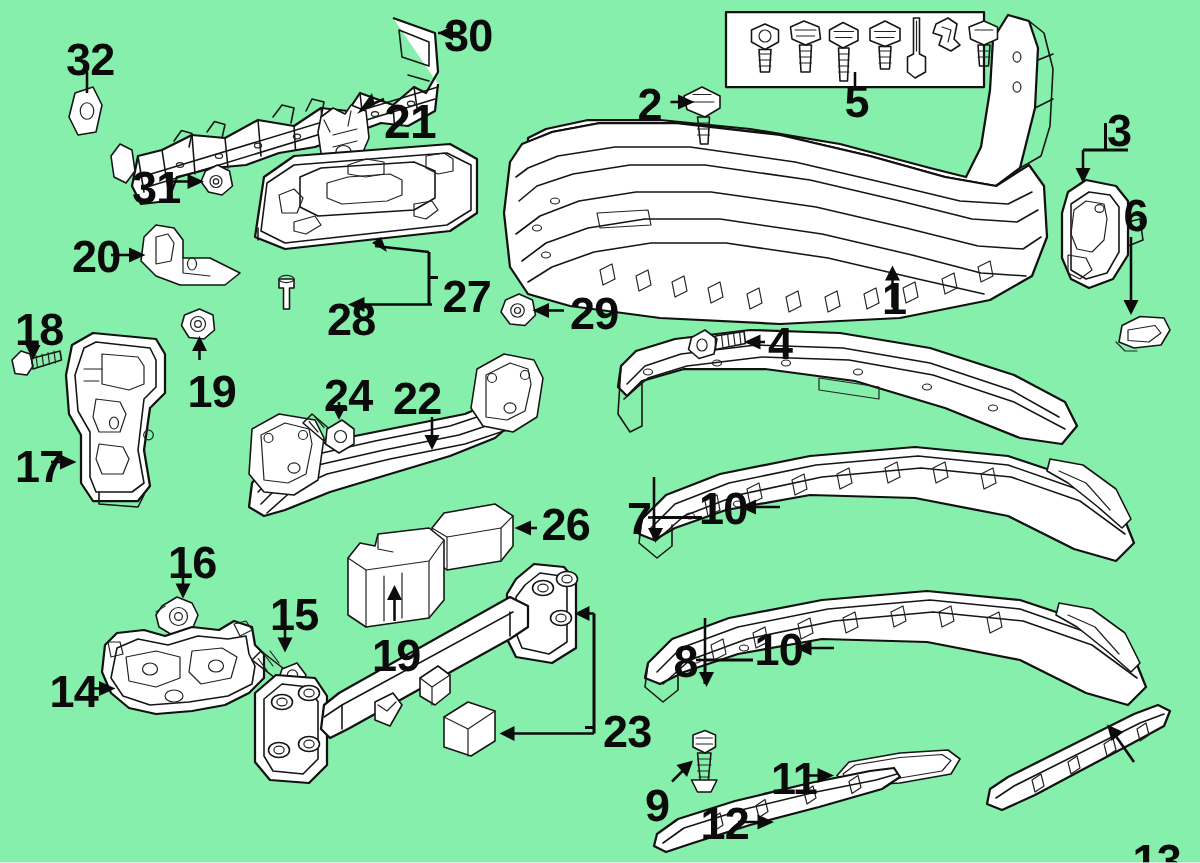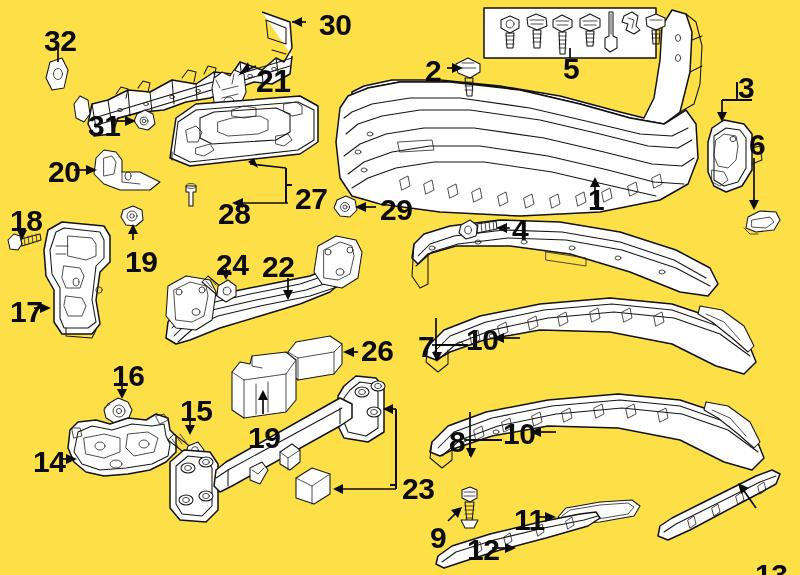--- a/index.html
+++ b/index.html
@@ -5,21 +5,21 @@
 <style>
   html, body {
     margin: 0;
     padding: 0;
     background: #ffffff;
   }
   #diagram-root {
     position: relative;
     width: 800px;
     height: 575px;
-    background: #fde047;
+    background: #86efac;
     overflow: hidden;
     font-family: "Liberation Sans", sans-serif;
   }
   #art-layer {
     position: absolute;
     inset: 0;
     width: 800px;
     height: 575px;
   }
   #label-layer {
@@ -535,21 +535,21 @@
       <path class="leader-thin" d="M492,548 L512,548"></path>
       <polygon class="arrowhead" points="516,548 505,543 505,553"></polygon>
 
       <path class="leader-thin" d="M756,508 L742,488"></path>
       <polygon class="arrowhead" points="738,483 741,494 749,488"></polygon>
     </g>
   </svg>
 
   <div id="label-layer">
     <span class="callout-num" style="left:44px; top:26px; font-size:30px;">32</span>
-    <span class="callout-num" style="left:296px; top:10px; font-size:30px;margin-left:23px;">30</span>
+    <span class="callout-num" style="left:296px; top:10px; font-size:30px;">30</span>
     <span class="callout-num" style="left:425px; top:56px; font-size:30px;">2</span>
     <span class="callout-num" style="left:563px; top:54px; font-size:30px;">5</span>
     <span class="callout-num" style="left:738px; top:73px; font-size:30px;">3</span>
     <span class="callout-num" style="left:749px; top:130px; font-size:30px;">6</span>
     <span class="callout-num" style="left:256px; top:65px; font-size:32px;text-align:center;">21</span>
     <span class="callout-num" style="left:88px; top:111px; font-size:30px;">31</span>
     <span class="callout-num" style="left:48px; top:157px; font-size:30px;">20</span>
     <span class="callout-num" style="left:295px; top:184px; font-size:30px;">27</span>
     <span class="callout-num" style="left:218px; top:199px; font-size:30px;">28</span>
     <span class="callout-num" style="left:380px; top:195px; font-size:30px;">29</span>

